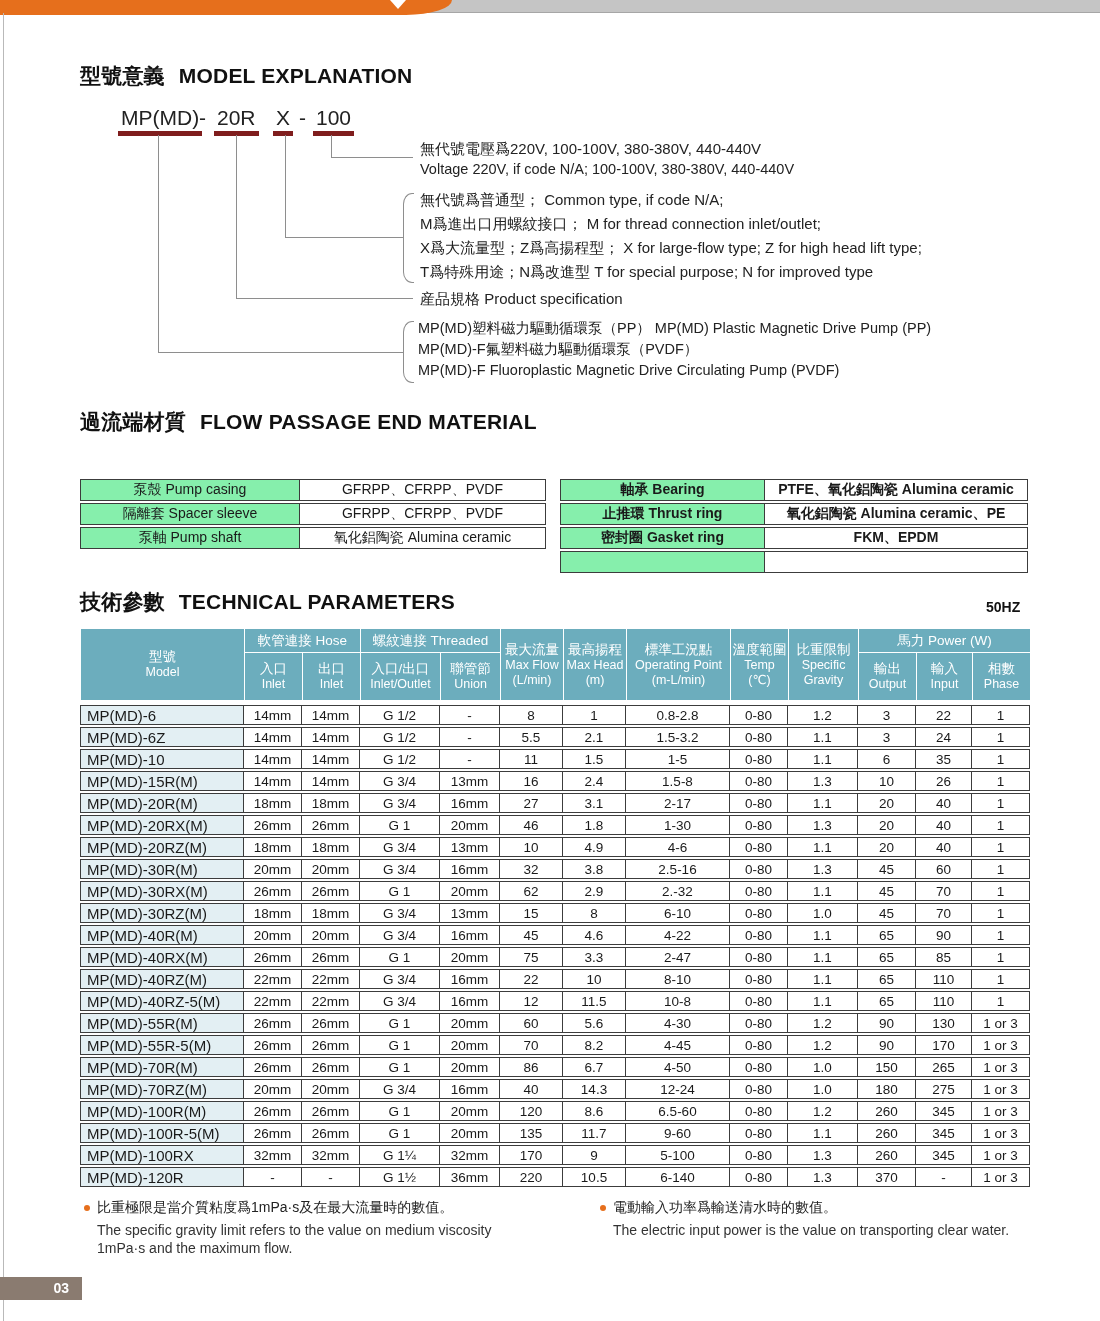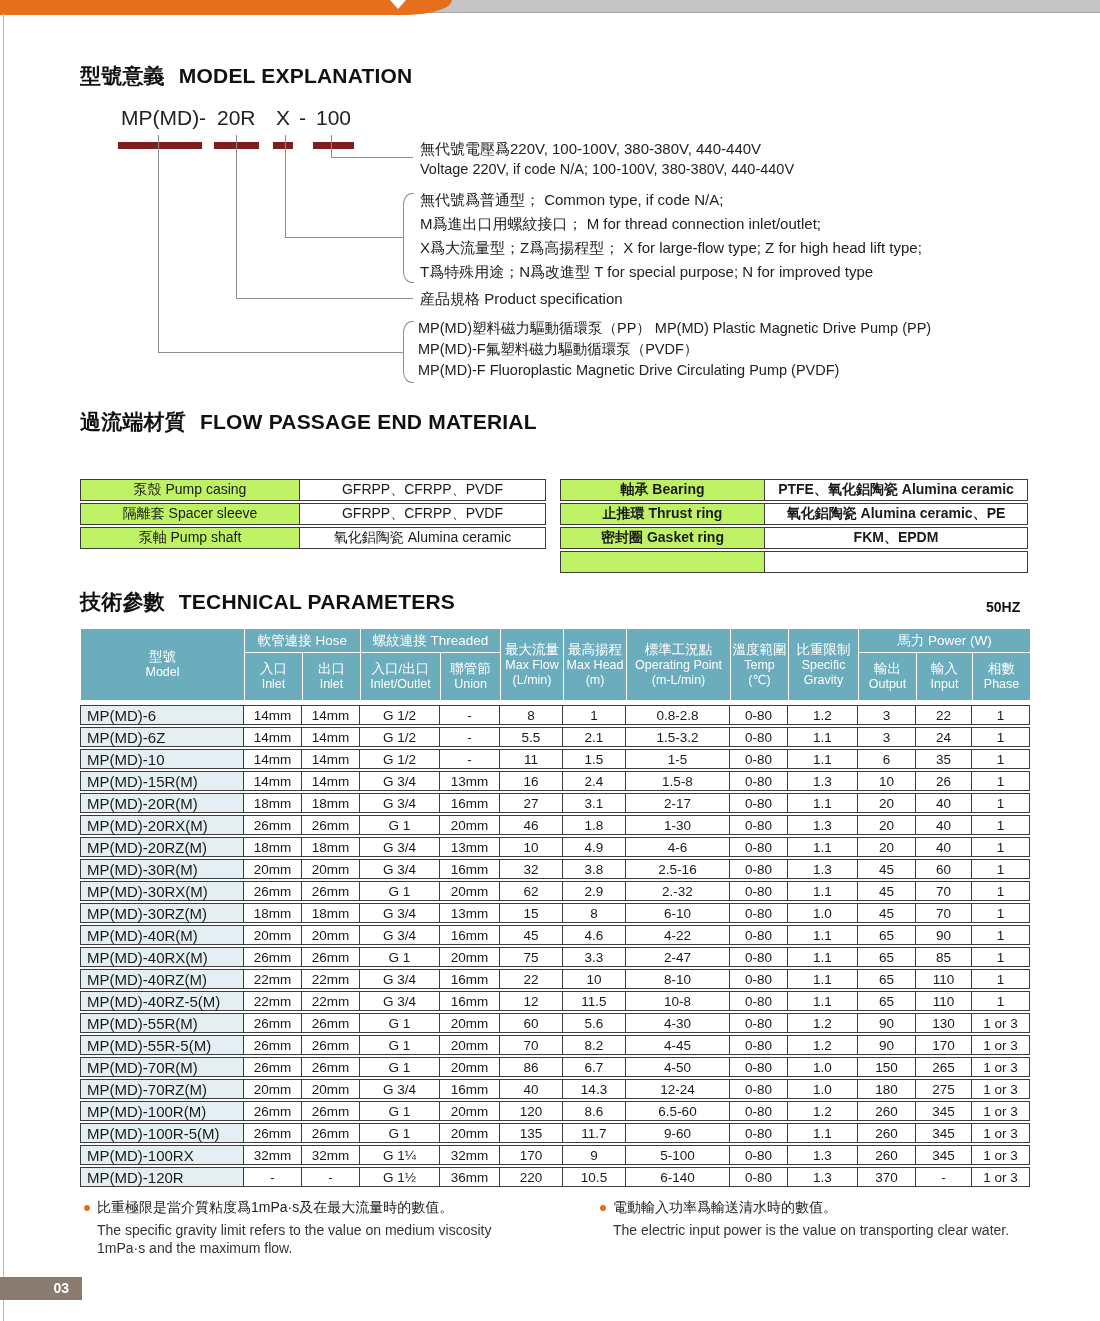--- a/index.html
+++ b/index.html
@@ -18,21 +18,21 @@
                 border-top:9px solid #ffffff; }
   .left-edge  { position:absolute; top:13px; left:3px; width:1px; height:1308px; background:#b9b9b9; }
 
   
   .sec-title { position:absolute; font-weight:bold; font-size:21px; color:#111;
                letter-spacing:0.2px; white-space:nowrap; }
   .sec-title .en { margin-left:14px; }
 
   
   .code-part { position:absolute; font-size:21px; color:#222; white-space:nowrap; }
-  .code-underline { border-bottom:7px solid #7f1d1d; padding:0 3px 12px 3px; }
+  .code-underline { border-bottom:5px solid #7f1d1d; padding:0 3px 1px 3px; }
 
   
   .vline { position:absolute; width:0; border-left:1.5px solid #8e8e8e; }
   .hline { position:absolute; height:0; border-top:1.5px solid #8e8e8e; }
   .brace { position:absolute; width:10px; border-left:1.5px solid #8e8e8e;
            border-top:1.5px solid #8e8e8e; border-bottom:1.5px solid #8e8e8e;
            border-top-left-radius:9px 11px; border-bottom-left-radius:9px 11px; }
 
   .note-zh { position:absolute; font-size:15px; color:#222; white-space:nowrap; }
   .note-en { position:absolute; font-size:14.5px; color:#222; white-space:nowrap; }
@@ -42,21 +42,21 @@
   .mat-head { position:absolute; display:grid; grid-template-rows:25px; gap:0 1px;
               background:#ffffff; }
   .mat-head .hcell { background:#6cadbd; color:#7f1d1d; font-size:21px;
               display:flex; align-items:center; justify-content:center;margin-top:40px; }
   table.body-table { position:absolute; border-collapse:separate; border-spacing:0 2px;
               table-layout:fixed; }
   table.body-table td { border:1px solid #3c3c3c; border-left:none; height:20px;
               font-size:14px; text-align:center; color:#1a1a1a; background:#ffffff;
               padding:0 2px; overflow:hidden; white-space:nowrap; }
   table.body-table td.first { border-left:1px solid #3c3c3c; background:#e3eff3; }
-  table.mat-table td.first { background:#bef264; }
+  table.mat-table td.first { background:#86efac; }
 
   
   table.tech-head { position:absolute; border-collapse:collapse; table-layout:fixed; }
   table.tech-head td { background:#6cadbd; color:#ffffff; border:1px solid #ffffff;
               text-align:center; vertical-align:middle; padding:1px 0; }
   .hd-zh { font-size:13.5px; line-height:16px; }
   .hd-en { font-size:12.5px; line-height:15px; }
   .hd-group { font-size:13.5px; }
 
   table.tech-table td { height:18px; font-size:13.5px; }

